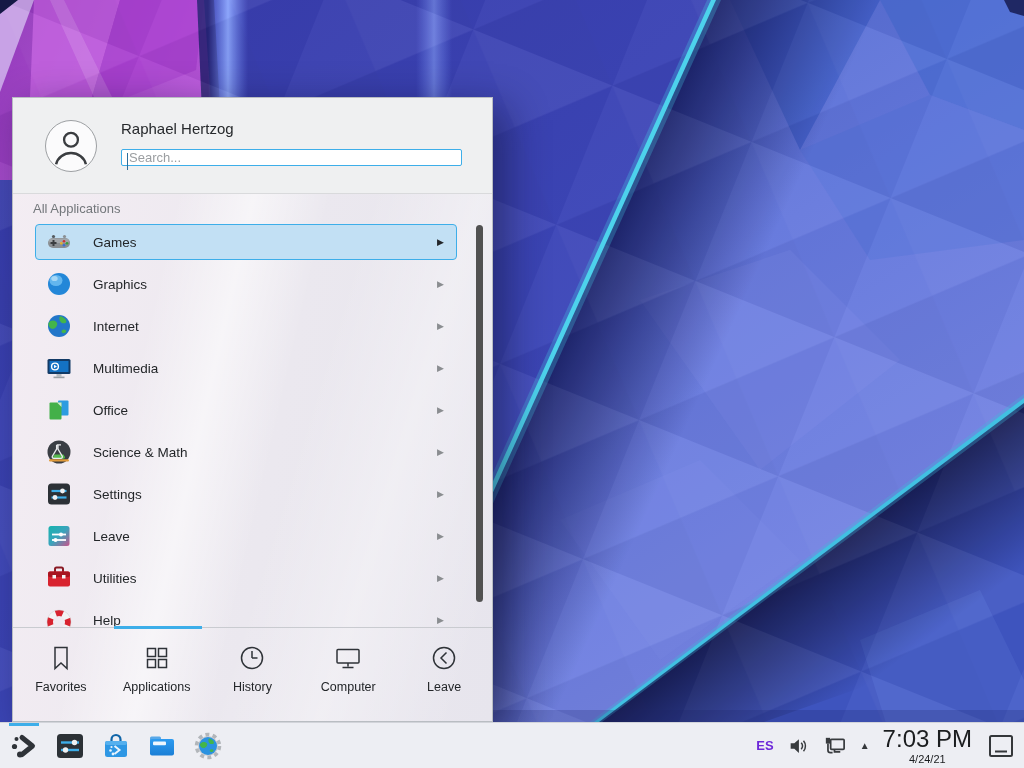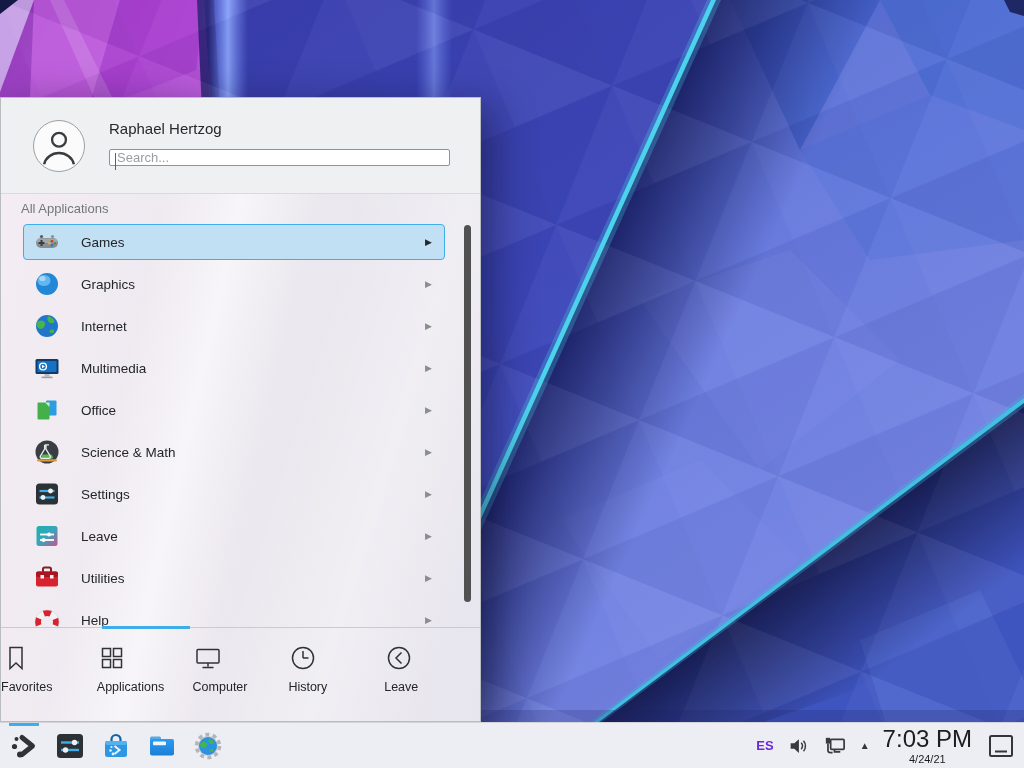--- a/index.html
+++ b/index.html
@@ -3,21 +3,21 @@
 <meta charset="utf-8">
 <style>
   * { margin:0; padding:0; box-sizing:border-box; }
   html,body { width:1024px; height:768px; overflow:hidden; }
   body { font-family:"Liberation Sans", sans-serif; position:relative; background:#34379f; }
 
   
   .wallpaper { position:absolute; inset:0; width:1024px; height:768px; }
 
   
-  .menu-panel { position:absolute; left:0; top:97px; width:481px; height:625px;
+  .menu-panel { position:absolute; left:12px; top:97px; width:481px; height:625px;
     border:1px solid #b9bdc2; background:linear-gradient(100deg,#f4edf3 0%,#ebe8ef 55%,#e7e5ed 100%);
     box-shadow:14px 10px 38px rgba(10,10,40,.45); overflow:hidden; }
   .streak { position:absolute; top:-60px; height:800px; pointer-events:none; }
   .streak.s1 { left:110px; width:150px; transform:rotate(13deg);
     background:linear-gradient(90deg,rgba(255,255,255,0) 0%,rgba(255,255,255,.55) 50%,rgba(255,255,255,0) 100%); }
   .streak.s2 { left:290px; width:230px; transform:rotate(17deg); opacity:.55;
     background:linear-gradient(90deg,rgba(255,255,255,0) 0%,rgba(255,255,255,.6) 45%,rgba(255,255,255,0) 100%); }
 
   .menu-header { position:absolute; top:0; left:0; right:0; height:96px; background:#eff0f1;
     border-bottom:1px solid #d9dadc; }
@@ -38,21 +38,21 @@
   .cat-row.selected { background:#c2e0f4; border-color:#3daee9; }
   .cat-row .cicon { width:28px; height:28px; margin-left:9px; flex:none; }
   .cat-row .clabel { margin-left:20px; font-size:13.5px; color:#232629; }
   .cat-row .arrow { margin-left:auto; margin-right:12px; font-size:9px; color:#8a8d90; }
   .cat-row.selected .arrow { color:#232629; }
   .scrollbar { position:absolute; right:9px; top:31px; width:7px; height:377px; border-radius:3.5px; background:#515151; }
 
   .menu-footer { position:absolute; left:0; right:0; bottom:0; height:94px; border-top:1px solid #c9cbd0;
     display:flex; }
   .tab-indicator { position:absolute; top:-2px; left:101px; width:88px; height:3px; background:#3daee9; }
-  .ftab { flex:1; display:flex; flex-direction:column; padding-top:15px; }
+  .ftab { flex:1; display:flex; flex-direction:column; align-items:center; padding-top:15px; }
   .ftab .ticon { width:30px; height:30px; }
   .ftab .tlabel { margin-top:7px; font-size:12.5px; color:#232629; }
 
   
   .taskbar { position:absolute; left:0; bottom:0; width:1024px; height:46px; background:#edeef3;
     border-top:1px solid #d2d4da; display:flex; align-items:center; justify-content:space-between; }
   .task-apps { display:flex; align-items:center; gap:14px; padding-left:8px; }
   .tapp { width:32px; height:32px; position:relative; }
   .tapp svg { width:32px; height:32px; display:block; }
   .active-stripe { position:absolute; top:-7px; left:1px; width:30px; height:3px; background:#3daee9; }
@@ -316,35 +316,35 @@
           <rect x="5.5" y="16.5" width="8" height="8"></rect>
             <rect x="16.5" y="16.5" width="8" height="8"></rect>
         </g>
       </svg>
       <span class="tlabel">Applications</span>
     </div>
 
     <div class="ftab">
       <svg class="ticon" viewBox="0 0 30 30">
         <g fill="none" stroke="#2f3338" stroke-width="1.5">
+          <circle cx="15" cy="15" r="10.5"></circle>
+            <path d="M15 15V8M15 15h5.5"></path>
+        </g>
+      </svg>
+      <span class="tlabel">History</span>
+    </div>
+
+    <div class="ftab">
+      <svg class="ticon" viewBox="0 0 30 30">
+        <g fill="none" stroke="#2f3338" stroke-width="1.5">
           <rect x="4" y="6.5" width="22" height="13.5" rx="1"></rect>
           <path d="M15 20v3.5M9.5 24.5h11"></path>
         </g>
       </svg>
       <span class="tlabel">Computer</span>
-    </div>
-
-    <div class="ftab">
-      <svg class="ticon" viewBox="0 0 30 30">
-        <g fill="none" stroke="#2f3338" stroke-width="1.5">
-          <circle cx="15" cy="15" r="10.5"></circle>
-            <path d="M15 15V8M15 15h5.5"></path>
-        </g>
-      </svg>
-      <span class="tlabel">History</span>
     </div>
 
     <div class="ftab">
       <svg class="ticon" viewBox="0 0 30 30">
         <g fill="none" stroke="#2f3338" stroke-width="1.5">
           <circle cx="15" cy="15" r="10.5"></circle>
             <path d="M17.5 9.5L12 15l5.5 5.5"></path>
         </g>
       </svg>
       <span class="tlabel">Leave</span>

